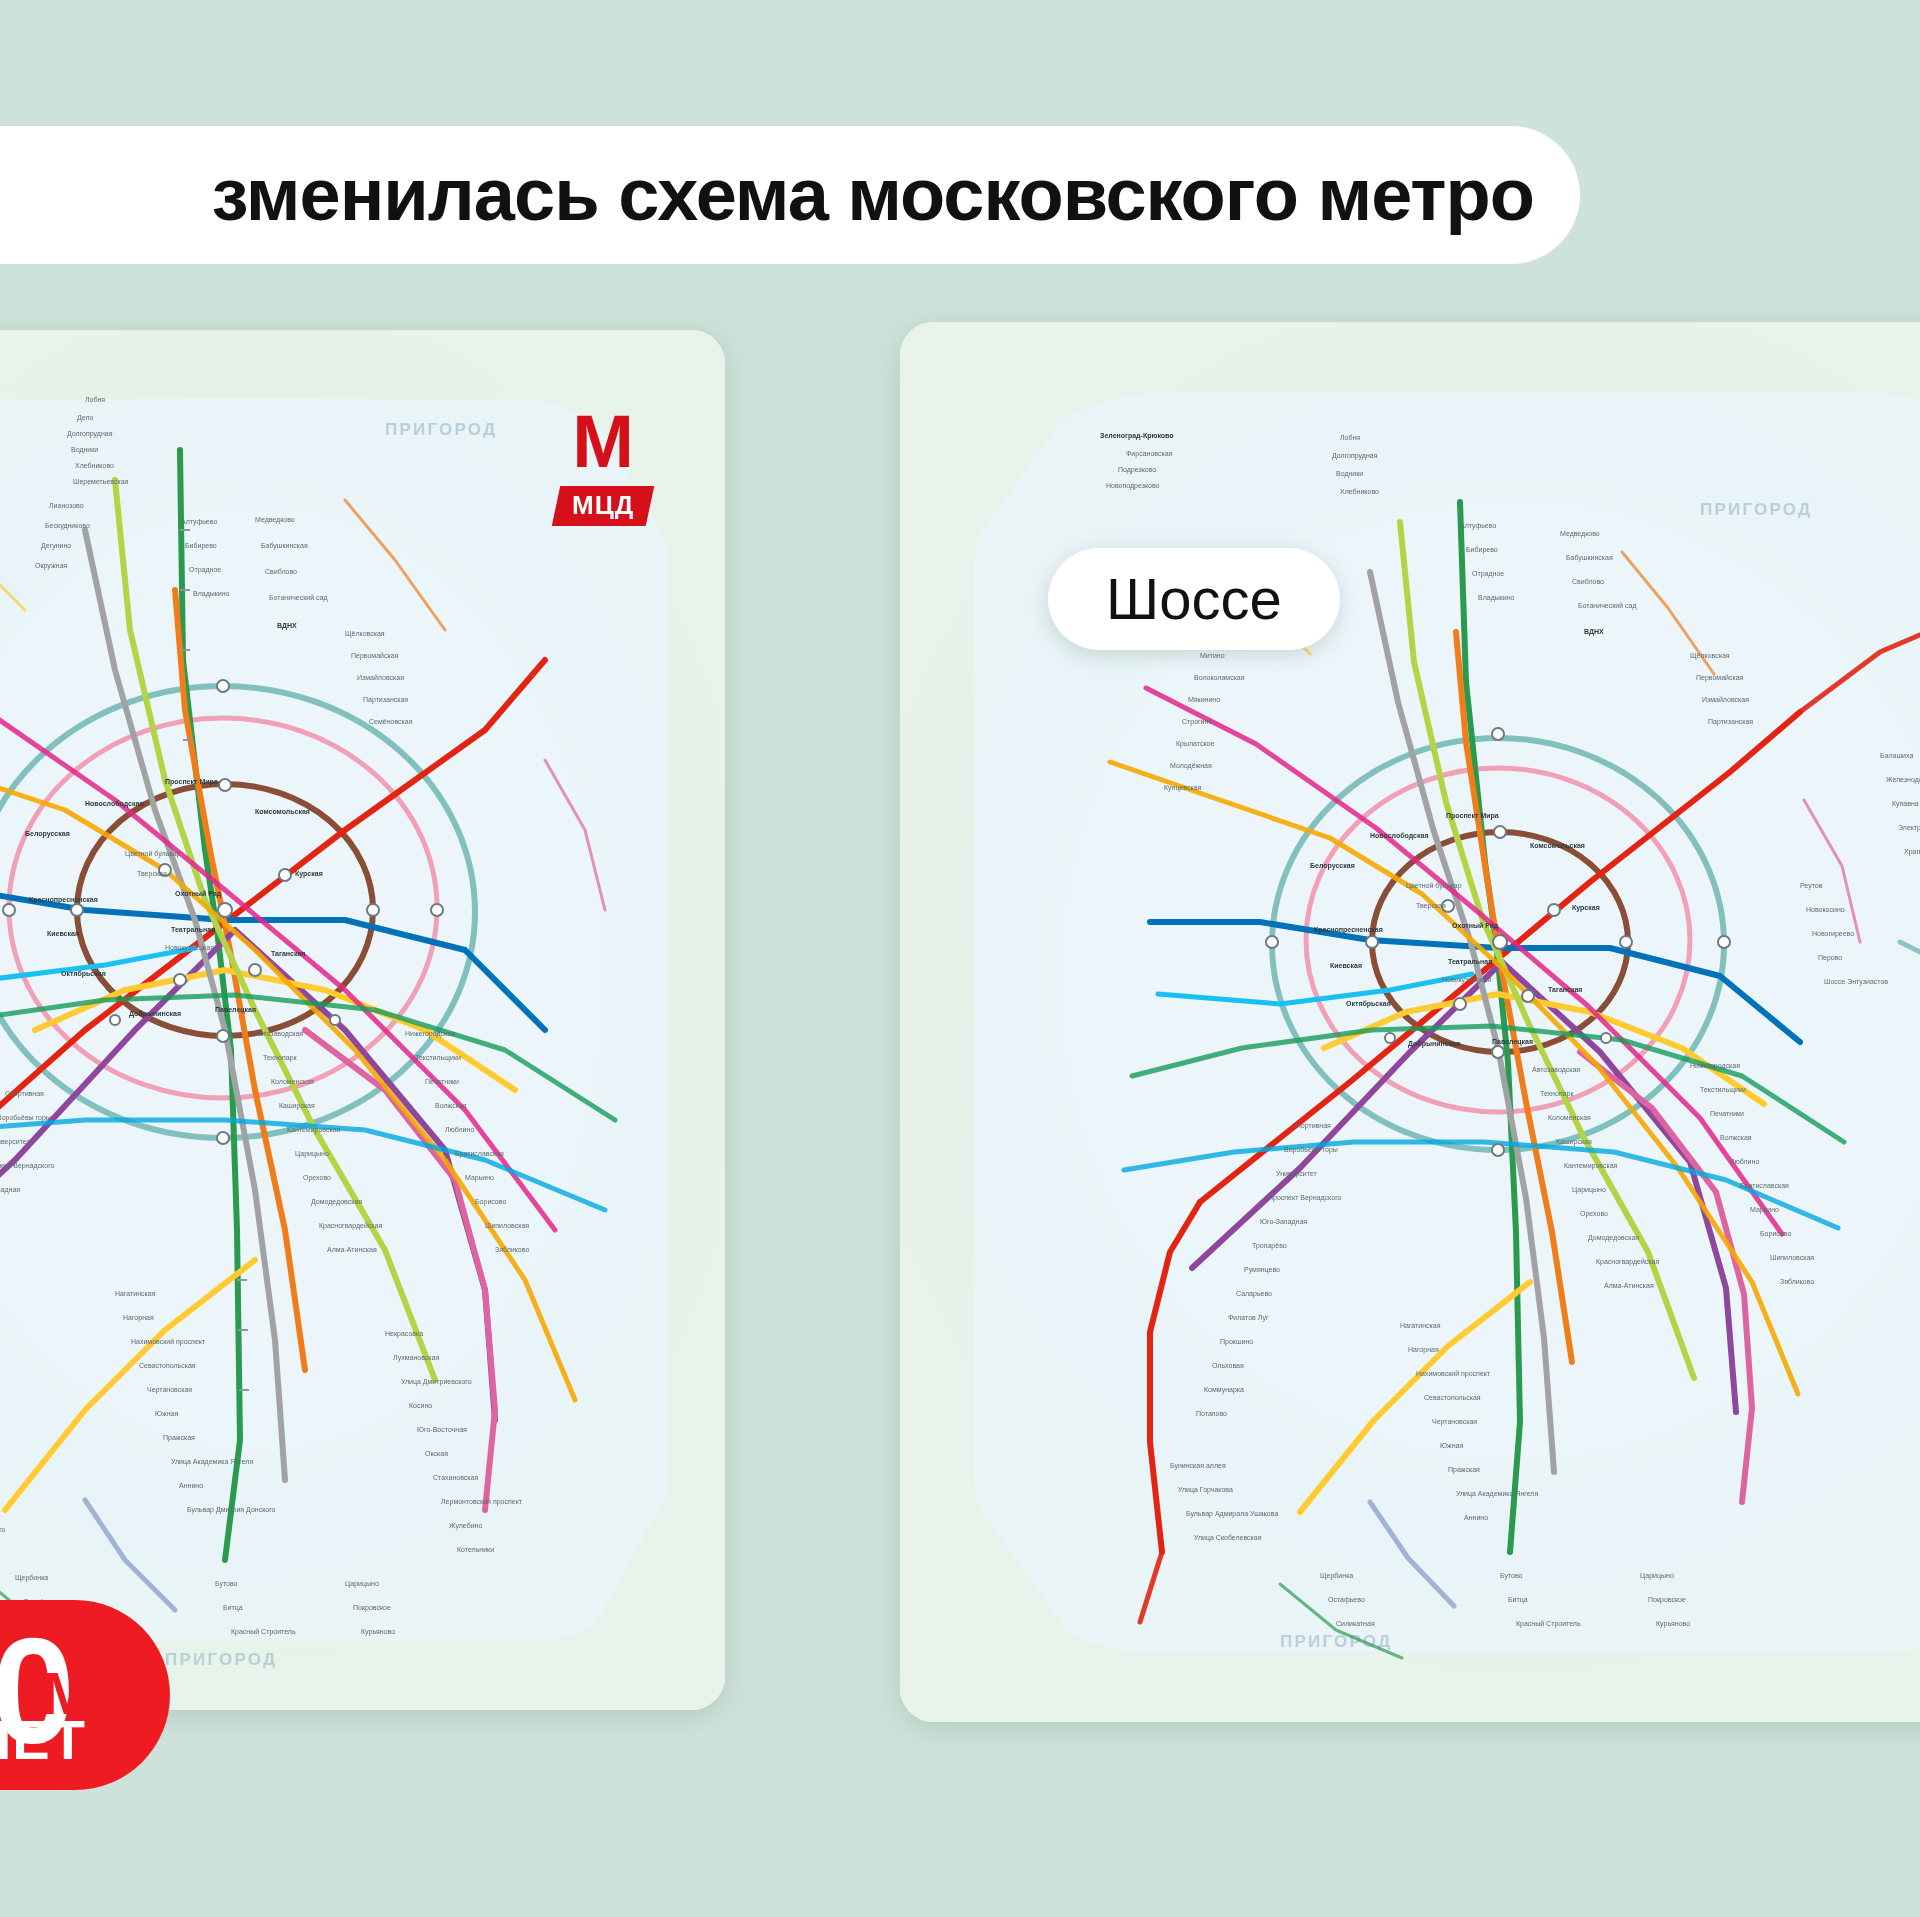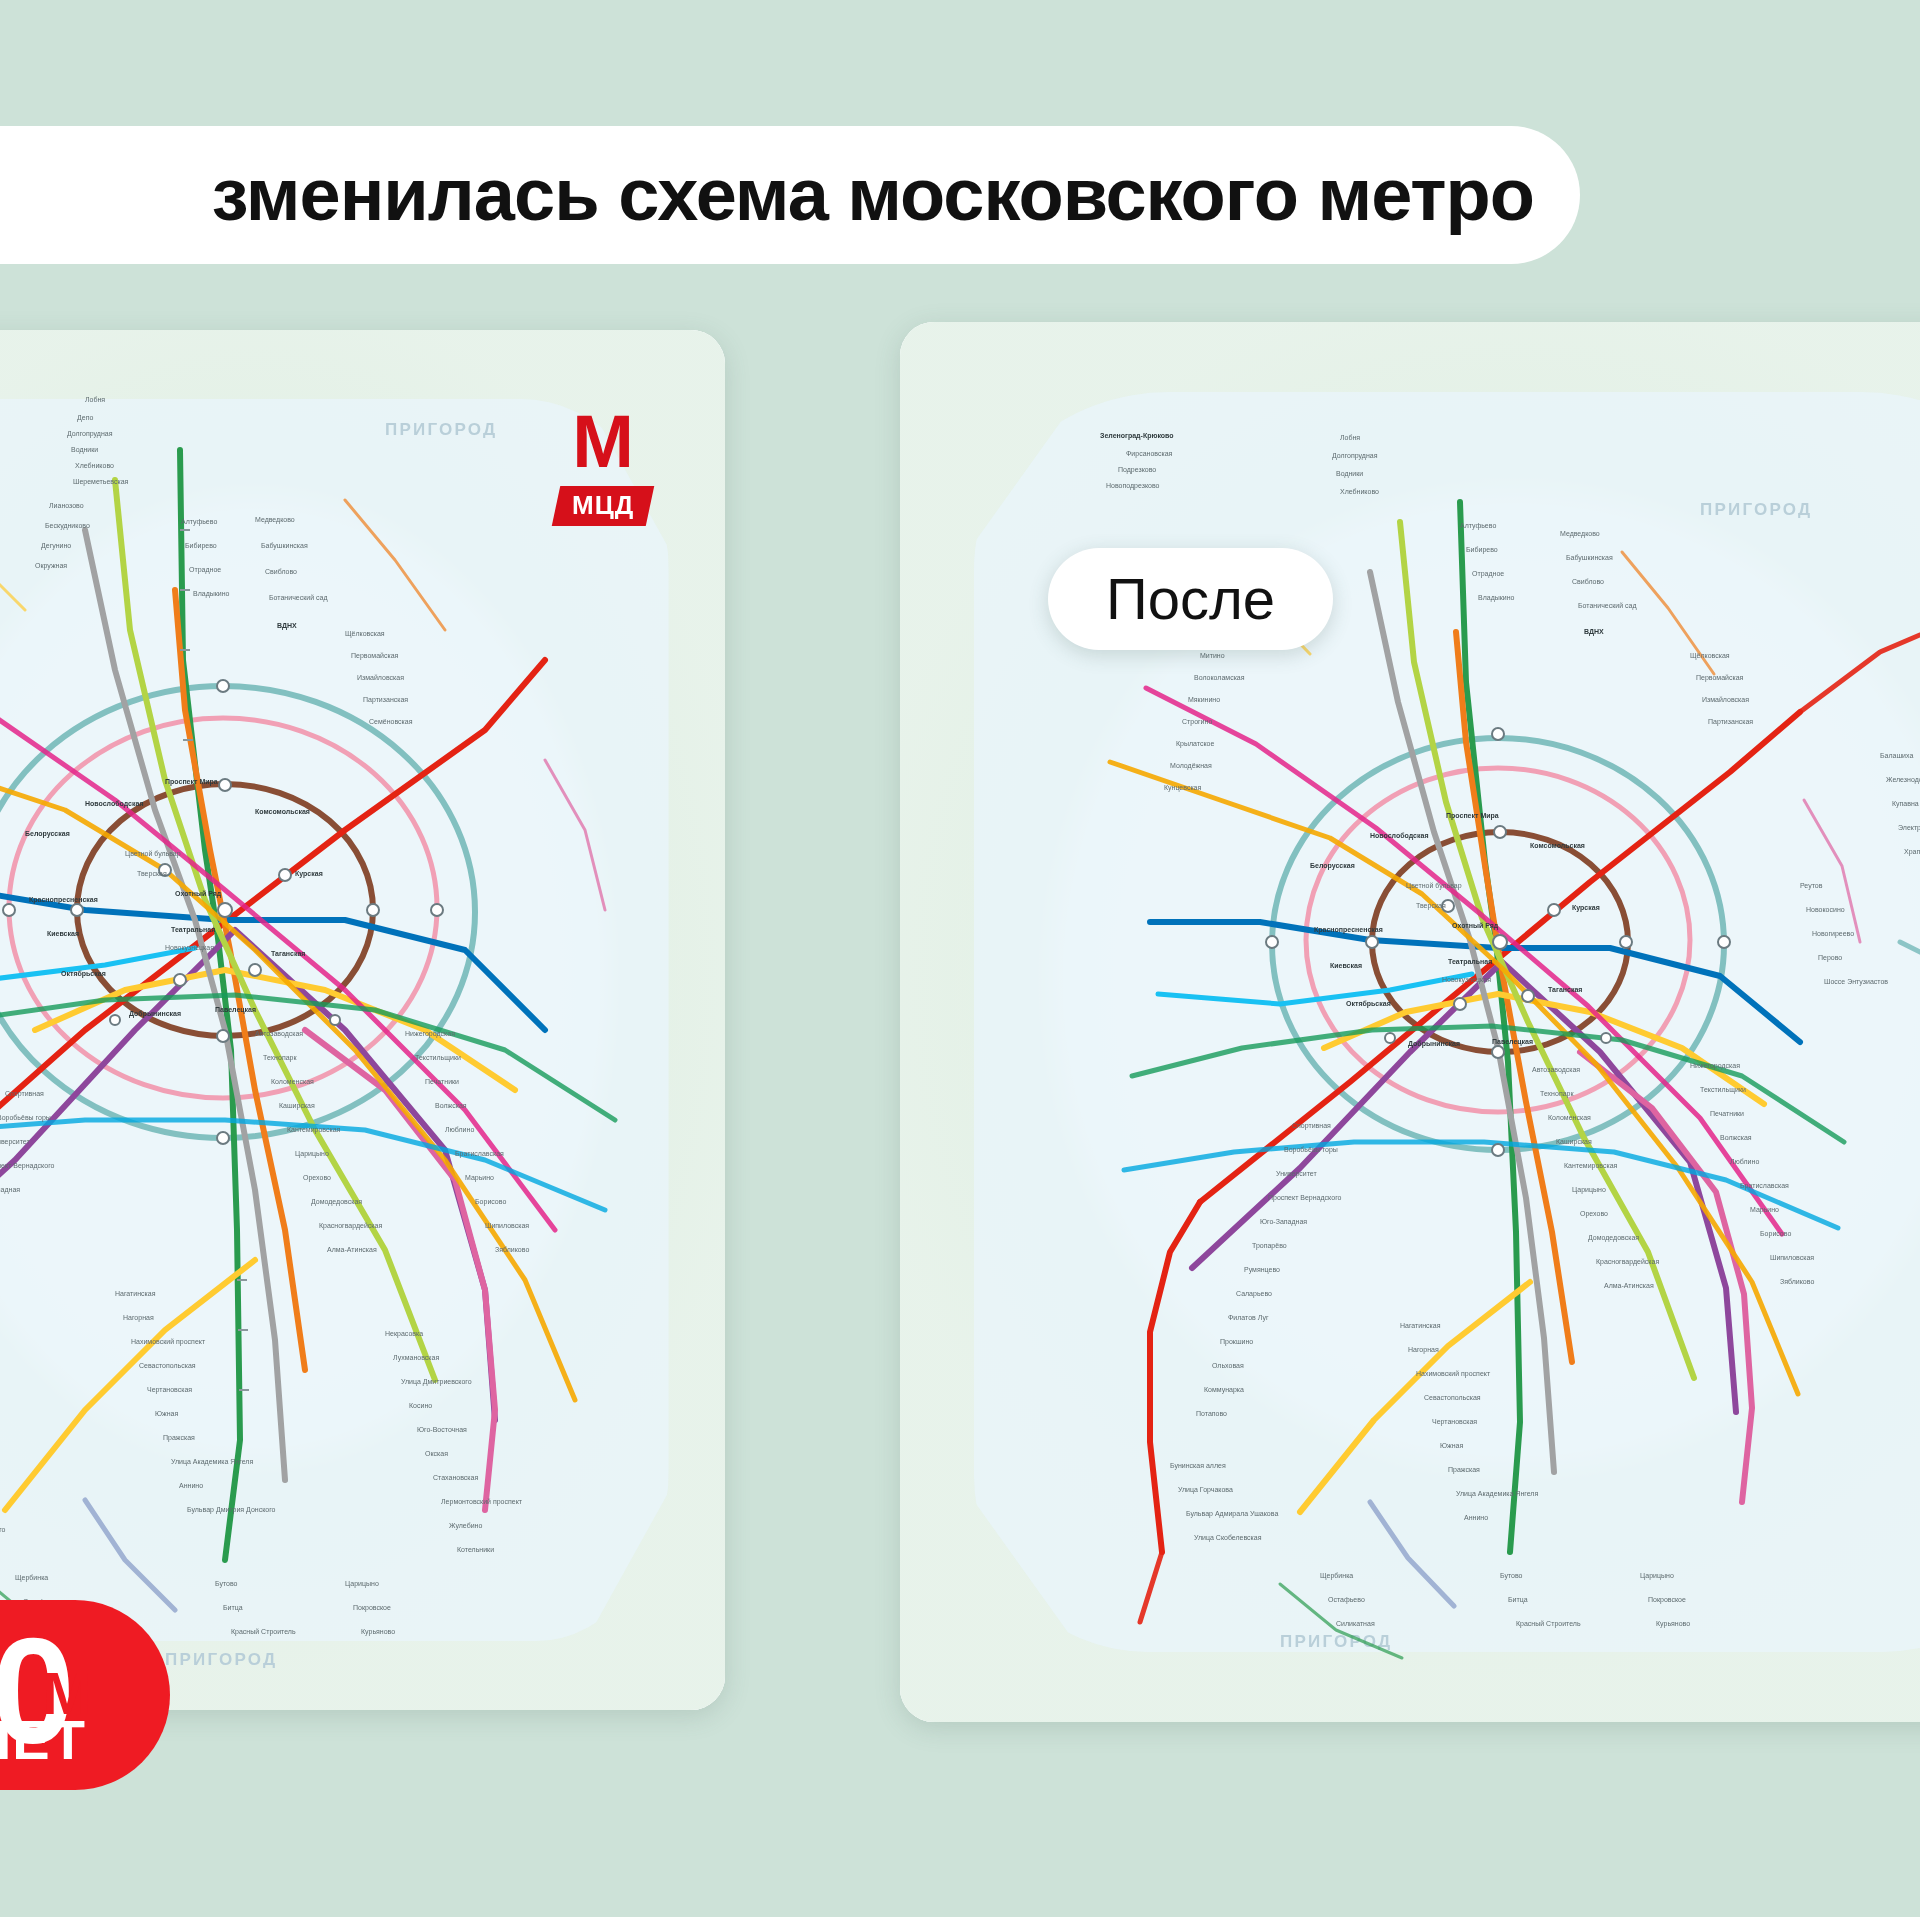--- a/index.html
+++ b/index.html
@@ -488,21 +488,21 @@
     <div class="lbl" style="left:600px;top:1250px;">Бутово</div>
     <div class="lbl" style="left:608px;top:1274px;">Битца</div>
     <div class="lbl" style="left:616px;top:1298px;">Красный Строитель</div>
     <div class="lbl" style="left:740px;top:1250px;">Царицыно</div>
     <div class="lbl" style="left:748px;top:1274px;">Покровское</div>
     <div class="lbl" style="left:756px;top:1298px;">Курьяново</div>
   </div>
 </div>
 
 <div id="after-pill">
-  <div id="after-pill-label">После</div>
+  <div id="after-pill-label">Шоссе</div>
 </div>
 
 <div id="title-banner">
   <div id="title-text">зменилась схема московского метро</div>
 </div>
 
 <div id="anniversary-badge">
   <div id="anniversary-inner">
     <div id="ann-90">90</div>
     <div id="ann-m">М</div>

